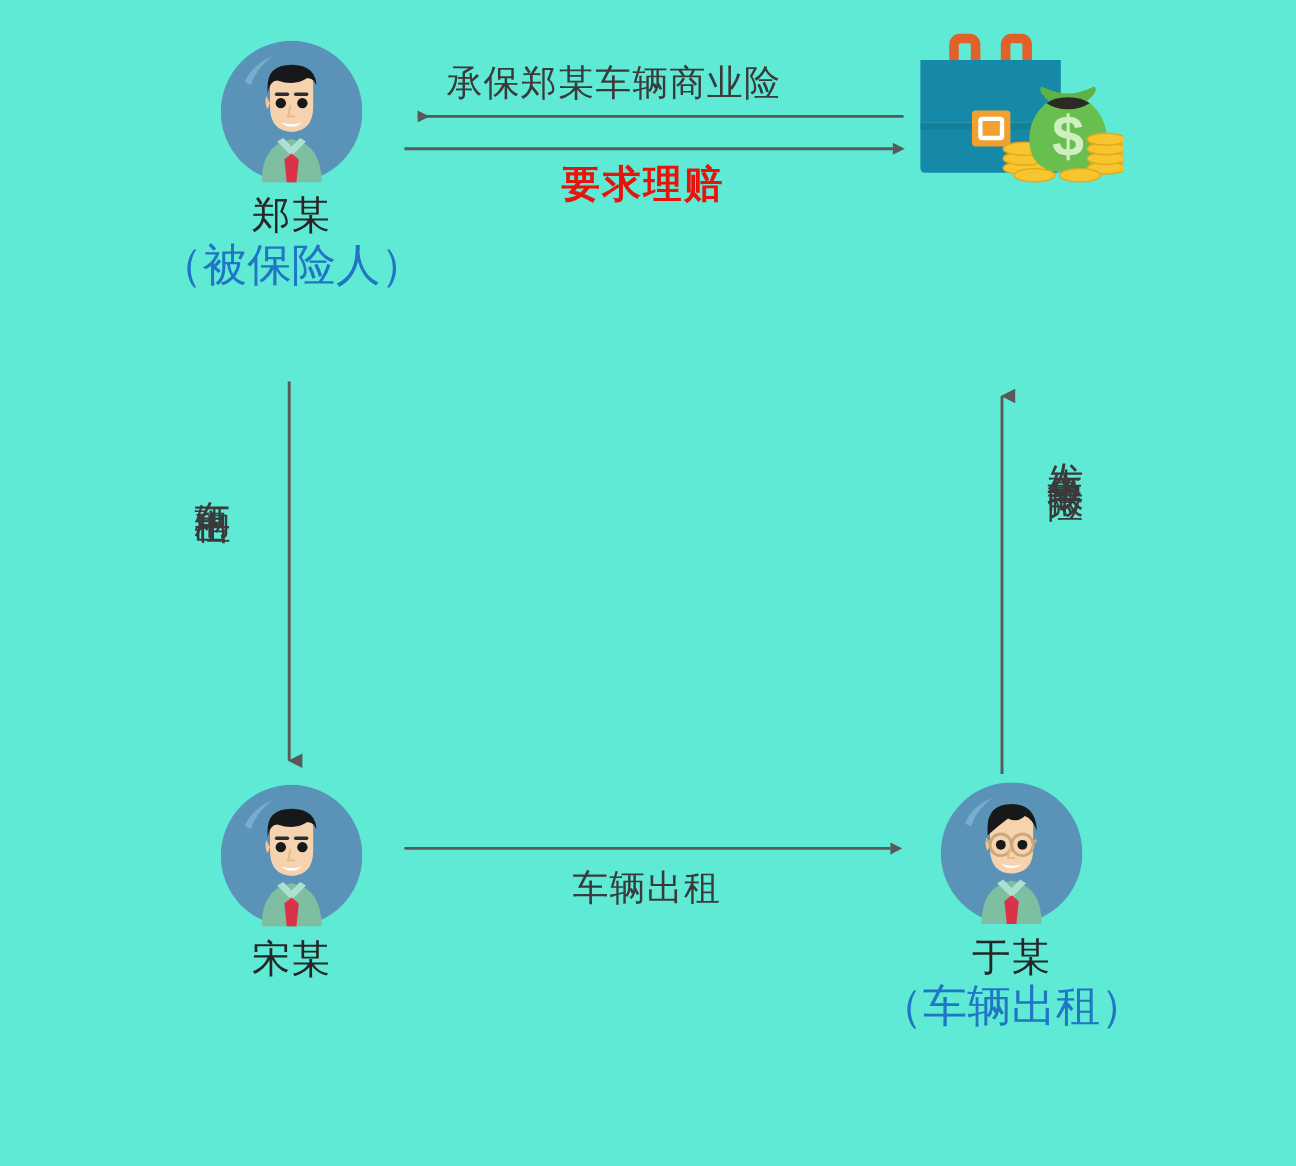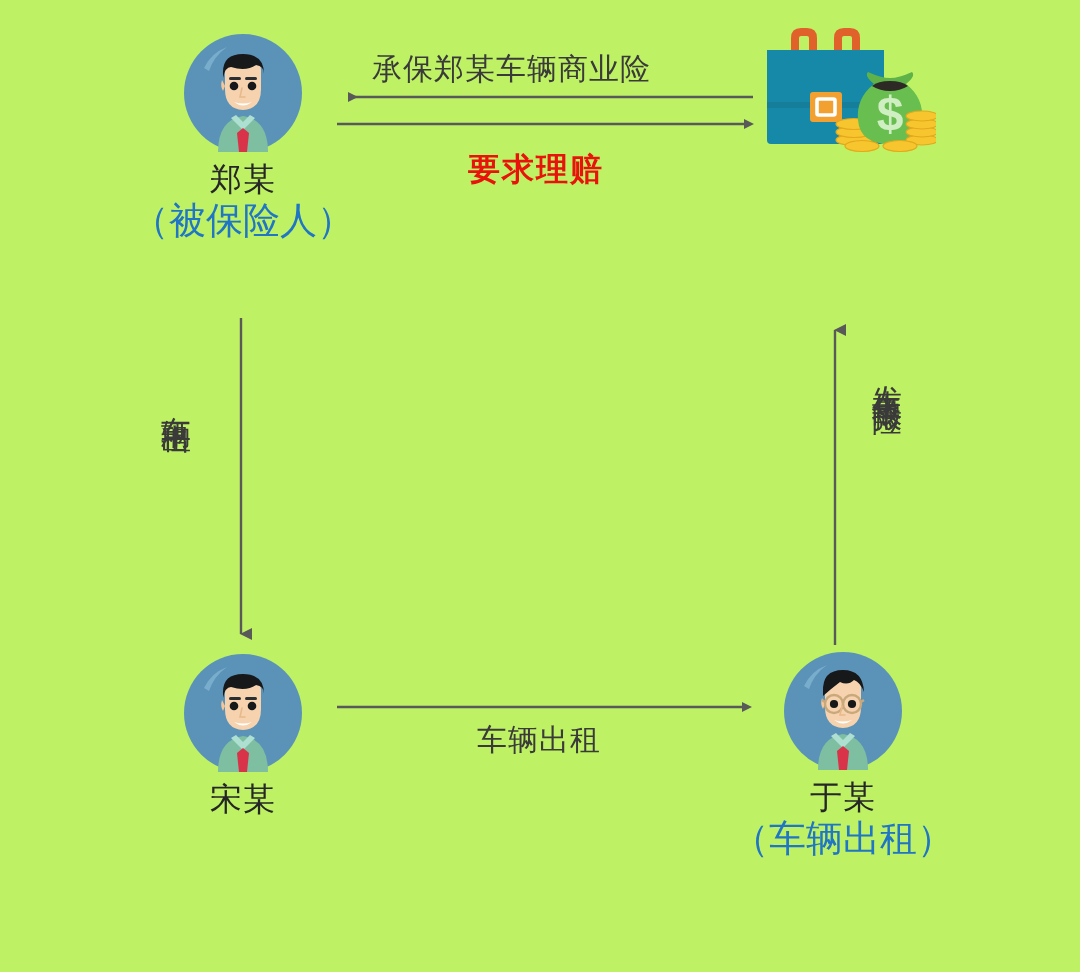--- a/index.html
+++ b/index.html
@@ -8,21 +8,21 @@
     padding: 0;
     background: #ffffff;
   }
   body {
     font-family: "Liberation Sans", "DejaVu Sans", sans-serif;
   }
   #diagram {
     position: relative;
     width: 1080px;
     height: 972px;
-    background: #bef264;
+    background: #5eead4;
     overflow: hidden;
   }
 
   
   .node {
     position: absolute;
     display: flex;
     flex-direction: column;
     align-items: center;
     width: 300px;
@@ -75,21 +75,20 @@
     position: absolute;
     font-size: 30px;
     color: #3a3a3a;
     white-space: nowrap;
     letter-spacing: 1px;
   }
   .edge-label.red {
     color: #E8140C;
     font-weight: bold;
     letter-spacing: 2px;
-    margin-top: 16px;
   }
   .edge-label.vertical {
     writing-mode: vertical-rl;
     text-orientation: upright;
     letter-spacing: 4px;
     white-space: nowrap;
   }
 
   #label-underwrite { left: 372px; top: 49px; }
   #label-claim      { left: 468px; top: 132px; font-size: 32px; }

